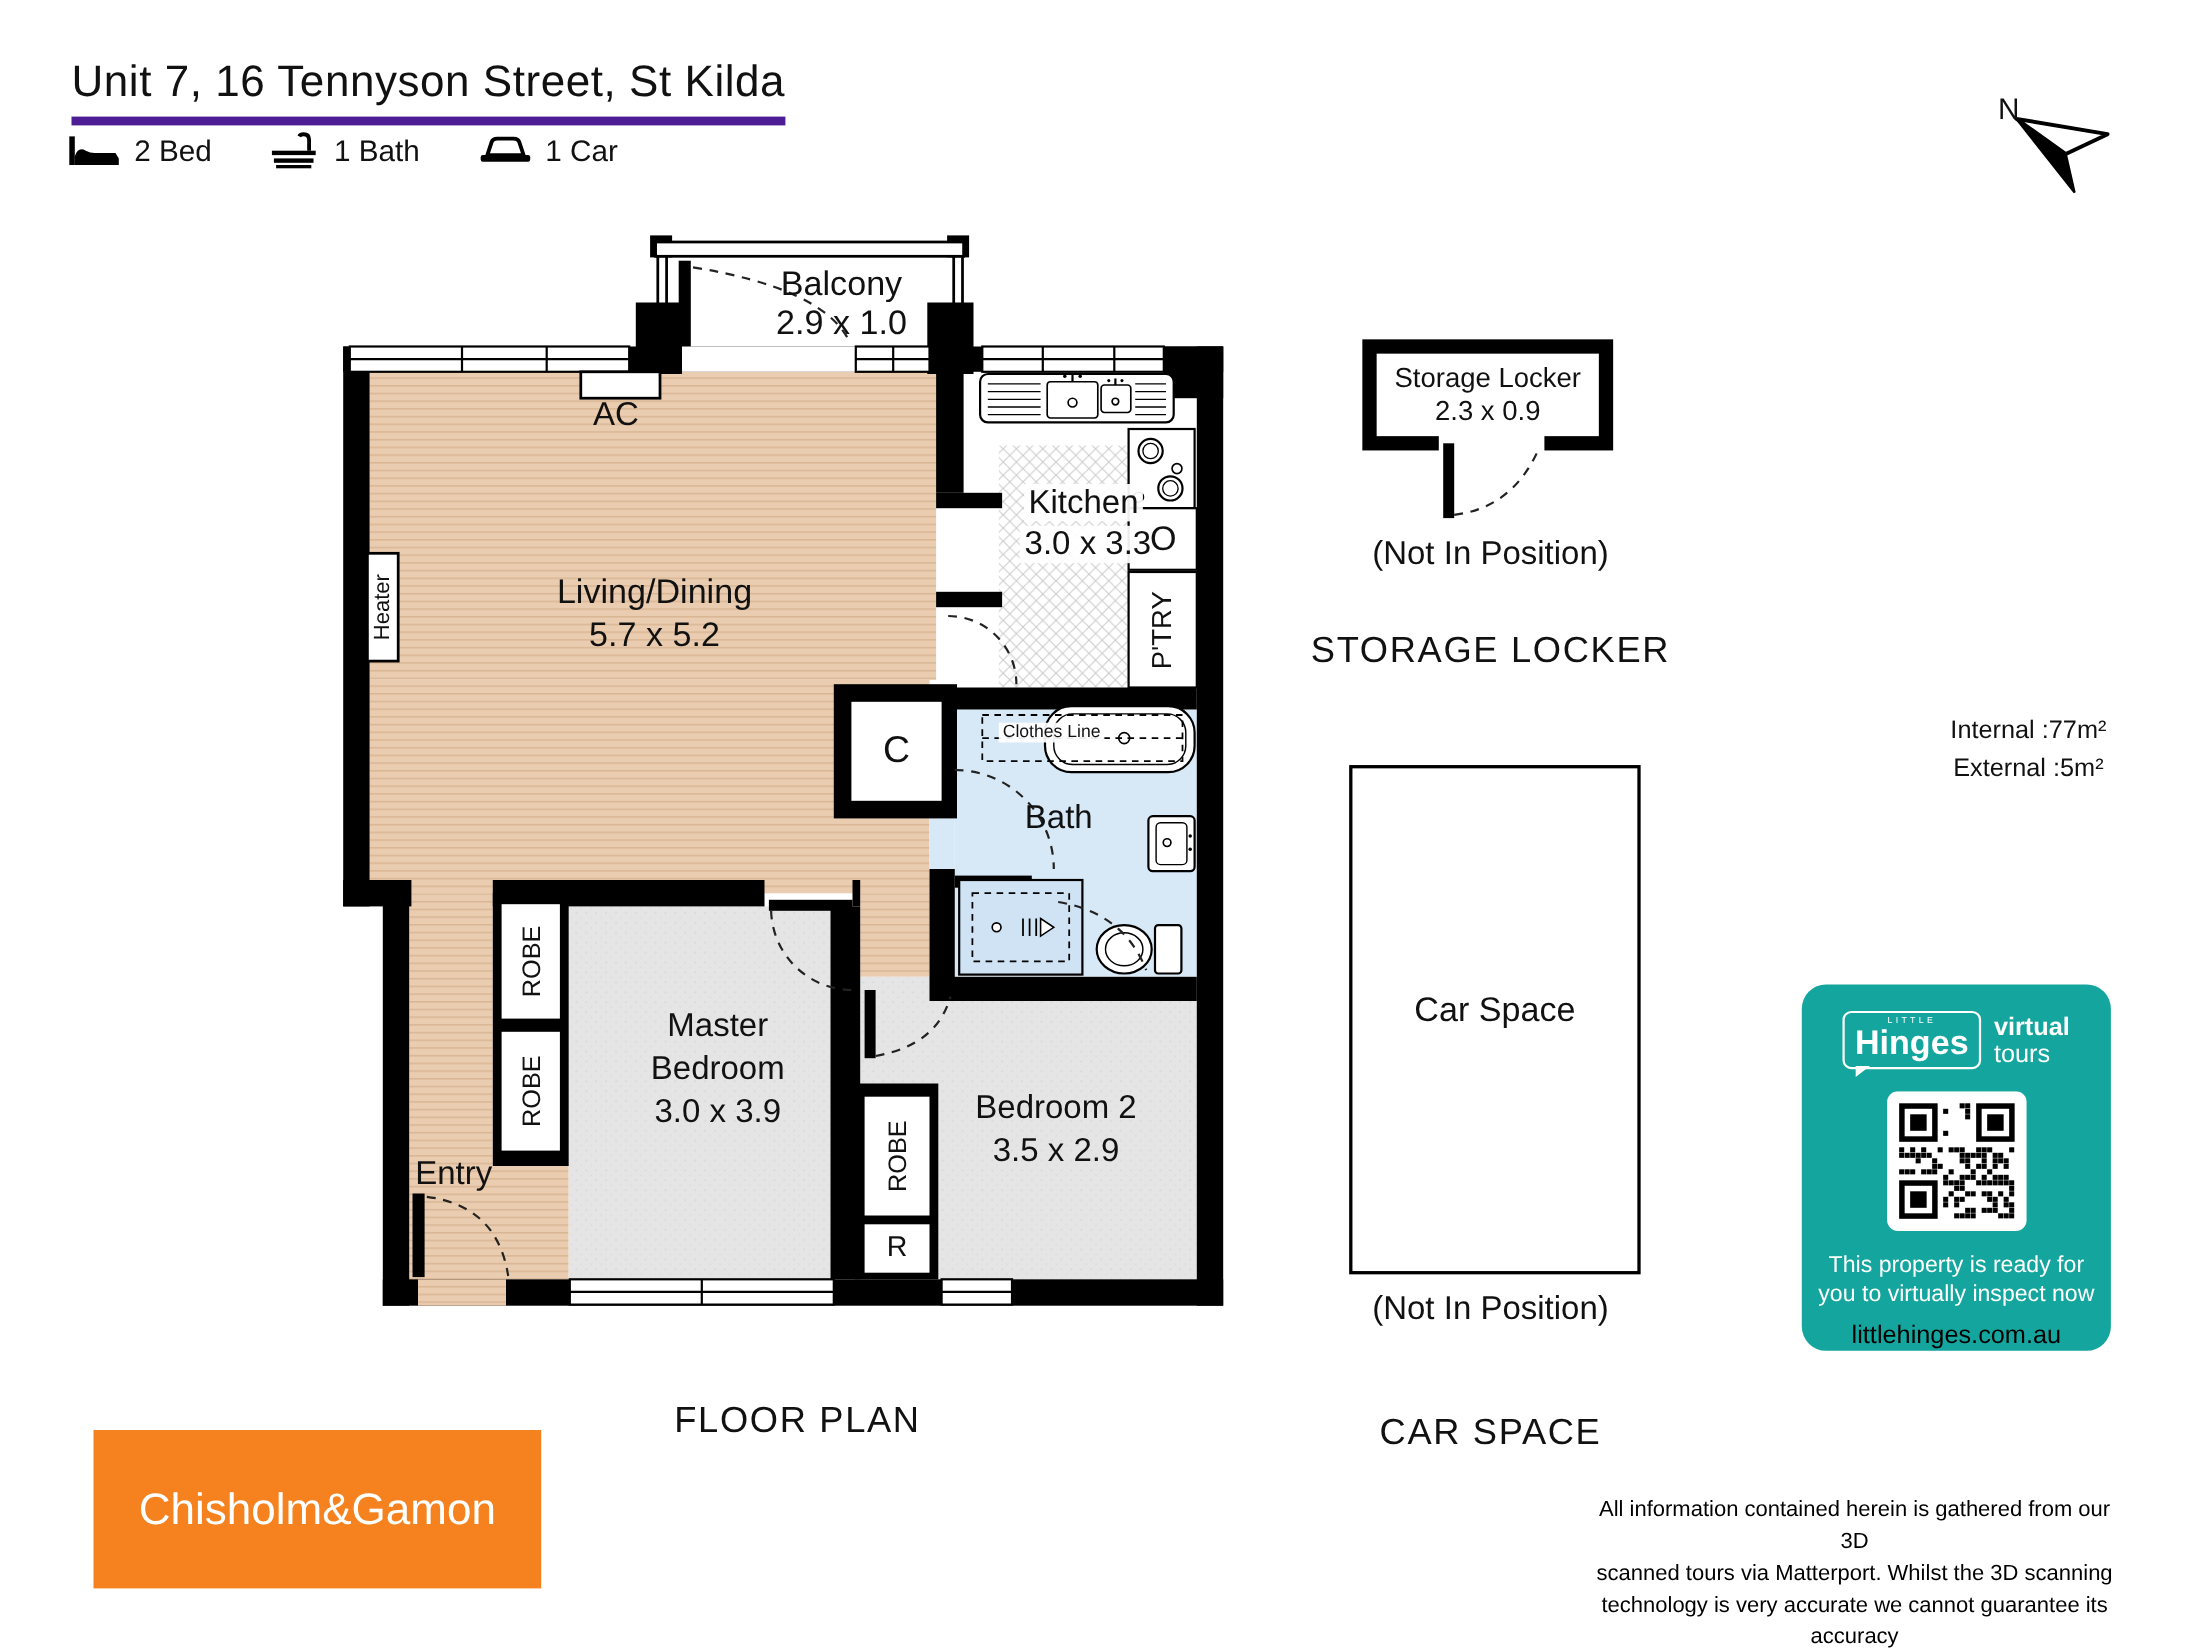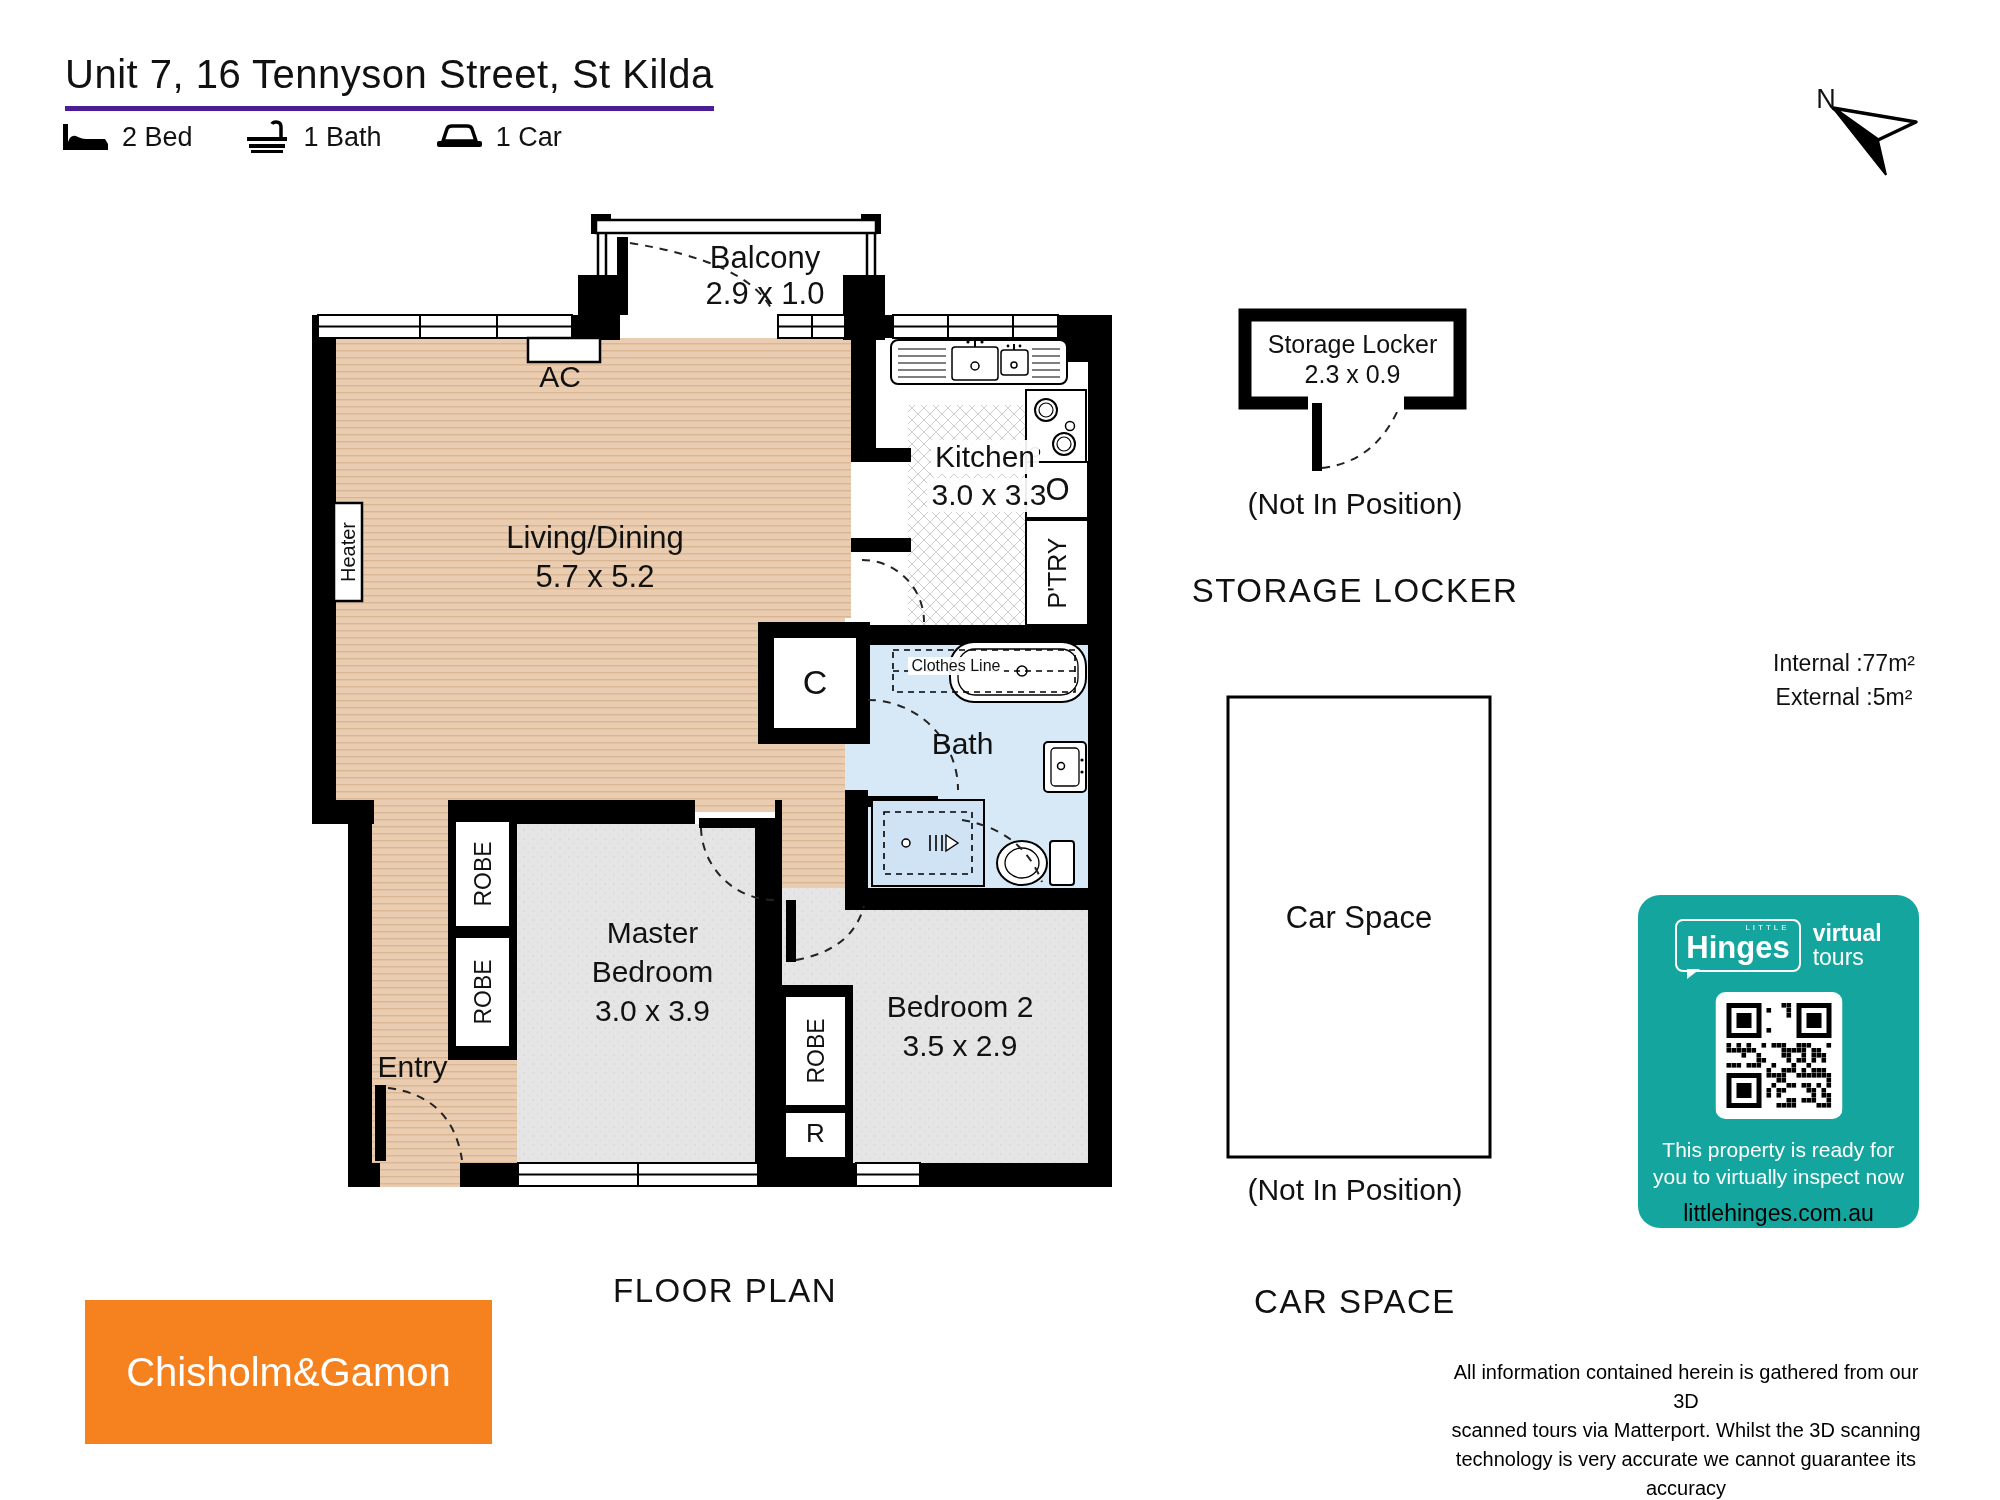--- a/index.html
+++ b/index.html
@@ -3,33 +3,33 @@
 <meta charset="utf-8">
 <style>
   html,body{margin:0;padding:0;background:#fff;}
   .page{position:relative;width:2000px;height:1500px;background:#ffffff;overflow:hidden;
         font-family:"Liberation Sans","DejaVu Sans",sans-serif;color:#111;}
   .lbl{position:absolute;text-align:center;color:#111;white-space:nowrap;}
   .vlbl{position:absolute;transform:translate(-50%,-50%) rotate(-90deg);transform-origin:center;
         white-space:nowrap;color:#111;}
   .plan-svg{position:absolute;left:0;top:0;}
   .title{position:absolute;left:65px;top:52px;font-size:40px;letter-spacing:.5px;
-         border-bottom:5px solid #4c1d95;padding-bottom:9px;display:inline-block;}
+         border-bottom:8px solid #4c1d95;padding-bottom:9px;display:inline-block;}
   .features{position:absolute;left:62px;top:120px;display:flex;align-items:center;}
   .feature{display:flex;align-items:center;gap:13px;margin-right:54px;font-size:27px;}
   .whitebg{display:inline-block;background:rgba(255,255,255,.92);padding:0 4px;}
   .heading{font-size:33px;letter-spacing:1.5px;}
   
   .vt-card{position:absolute;left:1638px;top:895px;width:281px;height:333px;border-radius:22px;
            background:#14a69e;color:#fff;}
   .vt-logo{position:absolute;top:24px;left:0;right:0;display:flex;justify-content:center;align-items:center;gap:12px;}
   .bubble{position:relative;border:2.5px solid #fff;border-radius:8px;padding:3px 9px 5px;text-align:center;}
   .bubble-tail{position:absolute;left:10px;bottom:-9px;width:0;height:0;
                border-top:10px solid #fff;border-right:13px solid transparent;}
-  .little{font-size:8px;letter-spacing:3px;line-height:1;text-align:right;}
+  .little{font-size:8px;letter-spacing:3px;line-height:1;}
   .hinges{font-size:31px;font-weight:bold;line-height:1.05;}
   .vt-word1{font-size:23px;font-weight:bold;line-height:1.05;}
   .vt-word2{font-size:23px;line-height:1.05;}
   .vt-qr{position:absolute;top:97px;left:50%;transform:translateX(-50%);}
   .vt-msg{position:absolute;left:0;right:0;text-align:center;font-size:21px;}
   .vt-web{position:absolute;left:0;right:0;text-align:center;font-size:23px;color:#000000;}
   .agency{position:absolute;left:85px;top:1300px;width:407px;height:144px;background:#f5821e;
           display:flex;align-items:center;justify-content:center;color:#fff;font-size:40px;}
   .disclaimer{position:absolute;left:1440px;top:1358px;width:492px;text-align:center;
               font-size:20px;line-height:29px;color:#000;}

